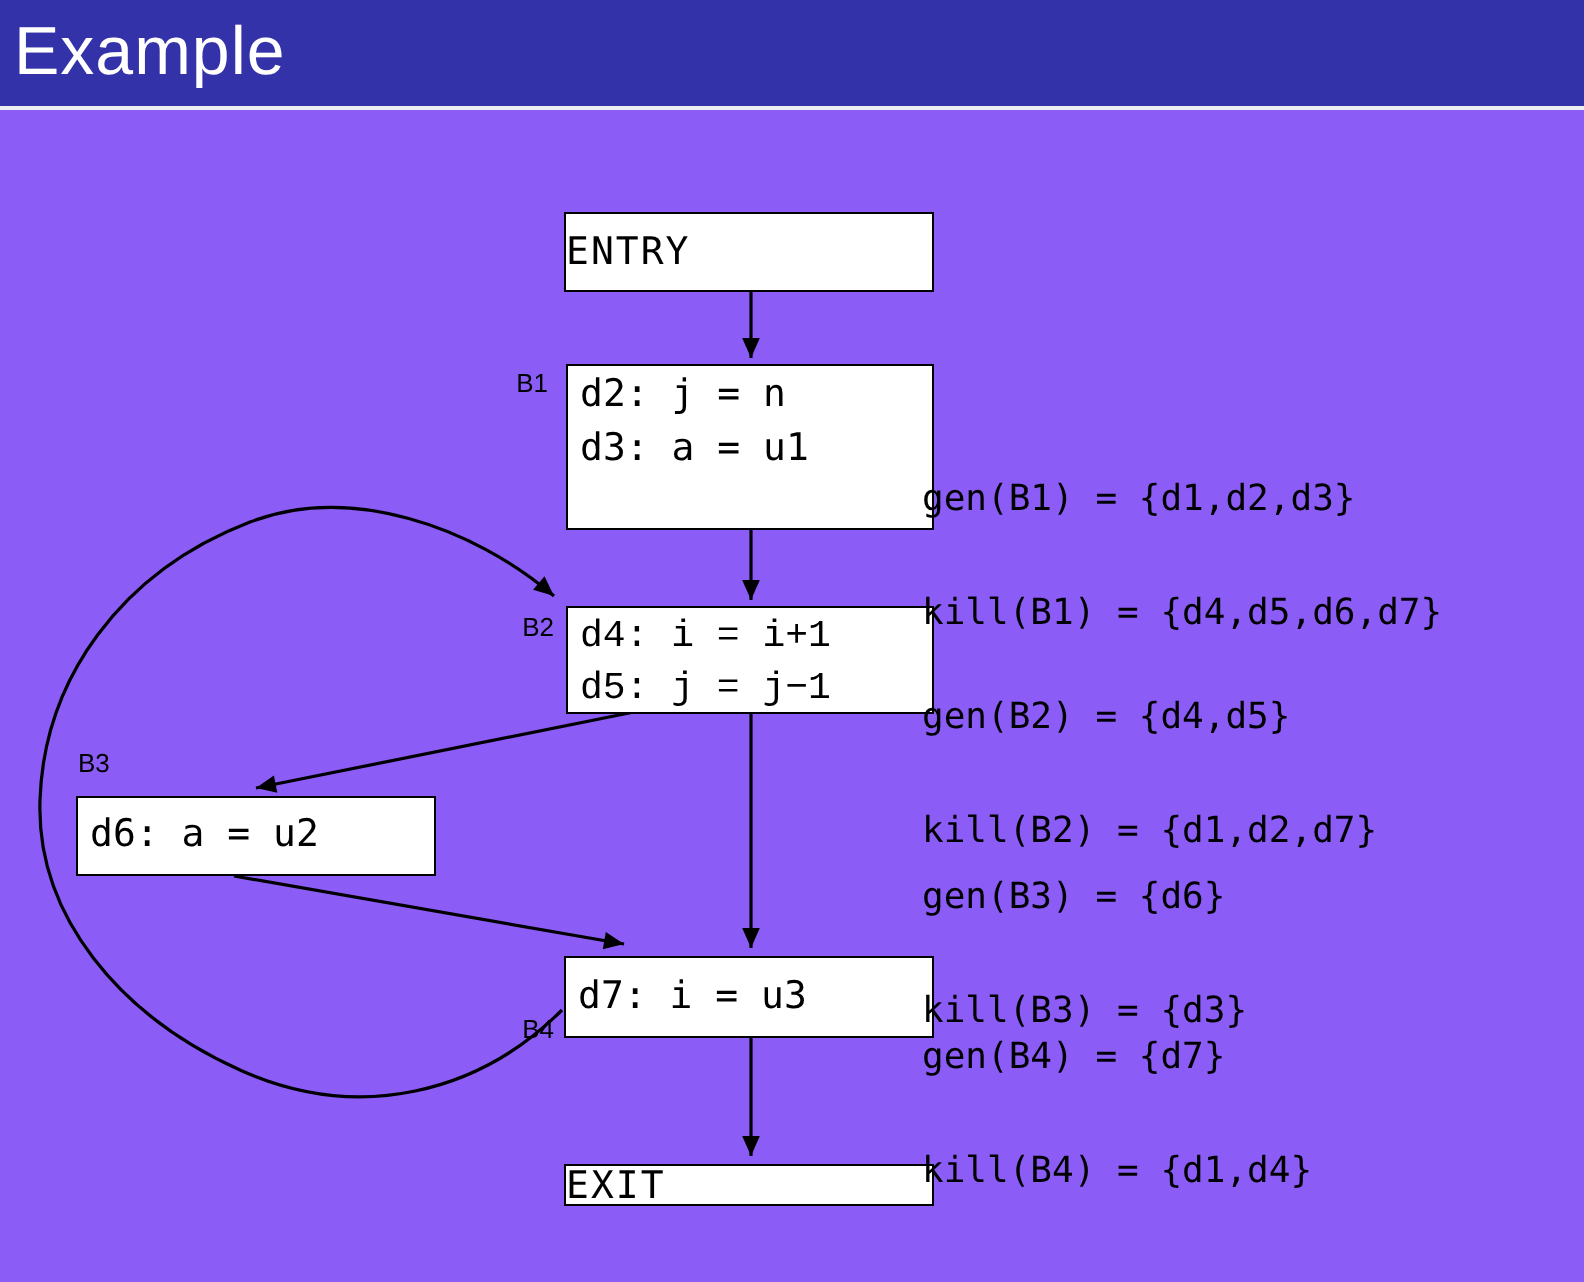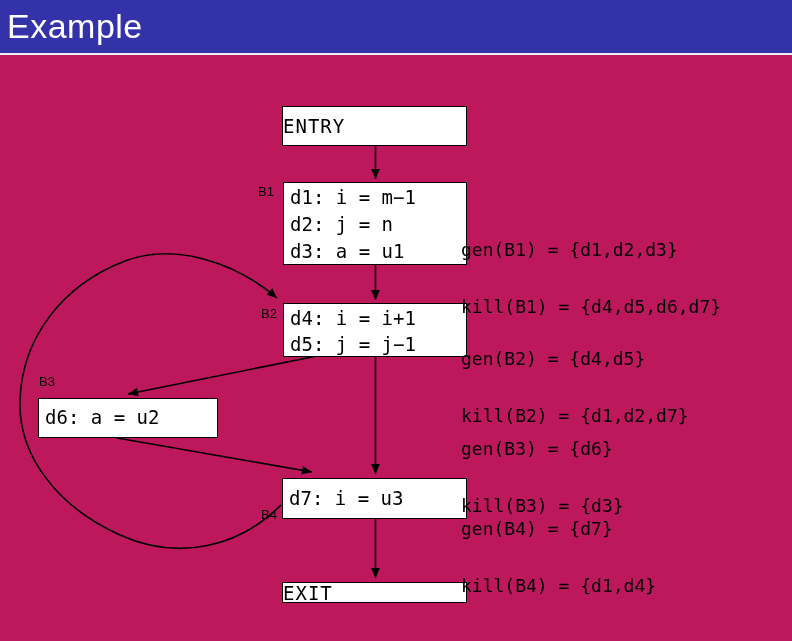--- a/index.html
+++ b/index.html
@@ -1,18 +1,18 @@
 <!DOCTYPE html>
 <html><head>
 <meta charset="utf-8">
 <style>
   html,body { margin:0; padding:0; background:#ffffff; }
   .slide {
     position:relative; width:792px; height:641px;
-    background:#be185d; overflow:hidden;
+    background:#8b5cf6; overflow:hidden;
     font-family:"DejaVu Sans Mono", monospace; color:#000;
   }
   .titlebar {
     position:absolute; left:0; top:0; width:792px; height:55px;
     background:#3432a8; box-sizing:border-box;
     display:flex; align-items:center; padding-left:7px;
     border-bottom:2px solid #eceef2;
   }
   .titlebar .title {
     font-family:"Liberation Sans", sans-serif;
@@ -61,27 +61,26 @@
       <line x1="375.5" y1="519" x2="375.5" y2="578" marker-end="url(#ah)"></line>
     </g>
   </svg>
 
   <div class="box center" style="left:282px; top:106px; width:185px; height:40px;">
     <span class="terminal-text">ENTRY</span>
   </div>
 
   <div class="blk-label" style="left:248px; top:184px;">B1</div>
   <div class="box" style="left:283px; top:182px; width:184px; height:83px; padding:1px 0 0 6px;">
-    <div class="code-line">d1: i = m−1</div>
     <div class="code-line">d2: j = n</div>
     <div class="code-line">d3: a = u1</div>
   </div>
 
   <div class="blk-label" style="left:251px; top:306px;">B2</div>
-  <div class="box" style="left:283px; top:303px; width:184px; height:54px; padding:1px 0 0 6px;">
+  <div class="box" style="left:283px; top:303px; width:184px; height:54px; padding:1px 0 0 6px;font-family:Liberation Mono, monospace;">
     <div class="code-line" style="line-height:26px;">d4: i = i+1</div>
     <div class="code-line" style="line-height:26px;">d5: j = j−1</div>
   </div>
 
   <div class="blk-label loose" style="left:39px; top:374px;">B3</div>
   <div class="box" style="left:38px; top:398px; width:180px; height:40px; padding:5px 0 0 6px;">
     <div class="code-line">d6: a = u2</div>
   </div>
 
   <div class="blk-label" style="left:251px; top:482px;margin-top:25px;">B4</div>

